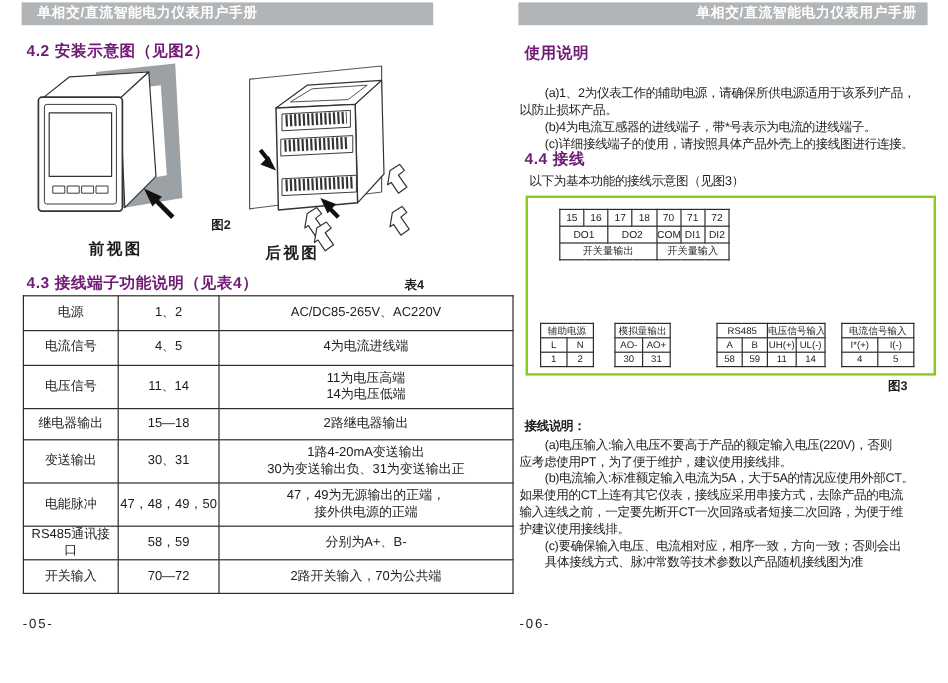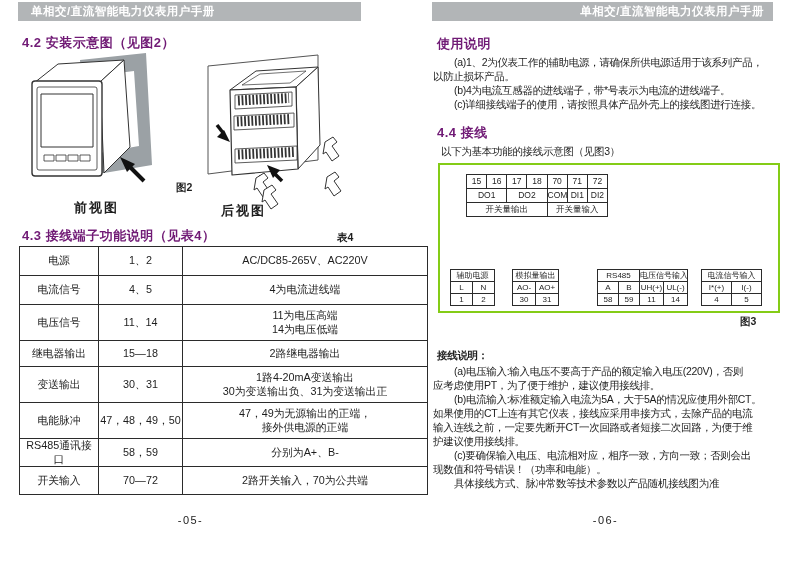--- a/index.html
+++ b/index.html
@@ -18,21 +18,21 @@
   .bold{font-weight:bold;}
   table.t4{border-collapse:collapse;table-layout:fixed;}
   .t4 td{border:1px solid #2b2b2b;text-align:center;vertical-align:middle;
          font-size:10.8px;line-height:13.5px;white-space:pre-line;padding:0 1px;}
   .f3box{border:2px solid #84cc16;background:#fff;}
   table.term{border-collapse:collapse;table-layout:fixed;position:absolute;}
   .term td{border:1px solid #2b2b2b;text-align:center;padding:0;overflow:hidden;
            white-space:nowrap;font-size:8.5px;line-height:13px;height:13px;}
   table.blk td{font-size:8px;line-height:11px;height:11px;}
   .tiny td{font-size:7.5px;}
-  .pageno{text-align:center;font-size:11px;letter-spacing:1.5px;color:#222;}
+  .pageno{text-align:left;font-size:11px;letter-spacing:1.5px;color:#222;}
 </style>
 </head>
 <body>
 
 <div>
 
   <div class="abs hdr hdr-l">单相交/直流智能电力仪表用户手册</div>
   <div class="abs hdr hdr-r">单相交/直流智能电力仪表用户手册</div>
 
   <div class="abs h-sec" style="left:22px;top:34px;">4.2 安装示意图（见图2）</div>
@@ -143,21 +143,21 @@
         <td>70—72</td>
         <td>2路开关输入，70为公共端</td>
       </tr>
     </tbody>
   </table>
 
   <div class="abs pageno" style="left:19px;top:514px;width:343px;">-05-</div>
 
   <div class="abs h-sec" style="left:437px;top:35px;">使用说明</div>
 
-  <div class="abs" style="left:433px;top:55px;width:345px;">
+  <div class="abs" style="left:433px;top:71px;width:345px;">
     <div class="ln ind">(a)1、2为仪表工作的辅助电源，请确保所供电源适用于该系列产品，</div>
     <div class="ln">以防止损坏产品。</div>
     <div class="ln ind">(b)4为电流互感器的进线端子，带*号表示为电流的进线端子。</div>
     <div class="ln ind">(c)详细接线端子的使用，请按照具体产品外壳上的接线图进行连接。</div>
   </div>
 
   <div class="abs h-sec" style="left:437px;top:124px;">4.4 接线</div>
   <div class="abs ln" style="left:441px;top:144px;">以下为基本功能的接线示意图（见图3）</div>
 
   <div class="abs f3box" style="left:438px;top:163px;width:338px;height:146px;">
@@ -287,19 +287,18 @@
 
   <div class="abs ln bold" style="left:437px;top:348px;">接线说明：</div>
   <div class="abs" style="left:433px;top:364px;width:345px;">
     <div class="ln ind">(a)电压输入:输入电压不要高于产品的额定输入电压(220V)，否则</div>
     <div class="ln">应考虑使用PT，为了便于维护，建议使用接线排。</div>
     <div class="ln ind">(b)电流输入:标准额定输入电流为5A，大于5A的情况应使用外部CT。</div>
     <div class="ln">如果使用的CT上连有其它仪表，接线应采用串接方式，去除产品的电流</div>
     <div class="ln">输入连线之前，一定要先断开CT一次回路或者短接二次回路，为便于维</div>
     <div class="ln">护建议使用接线排。</div>
     <div class="ln ind">(c)要确保输入电压、电流相对应，相序一致，方向一致；否则会出</div>
-    <div class="ln">现数值和符号错误！（功率和电能）。</div>
     <div class="ln ind">具体接线方式、脉冲常数等技术参数以产品随机接线图为准</div>
   </div>
 
   <div class="abs pageno" style="left:433px;top:514px;width:345px;">-06-</div>
 
 </div>
 
 </body></html>

